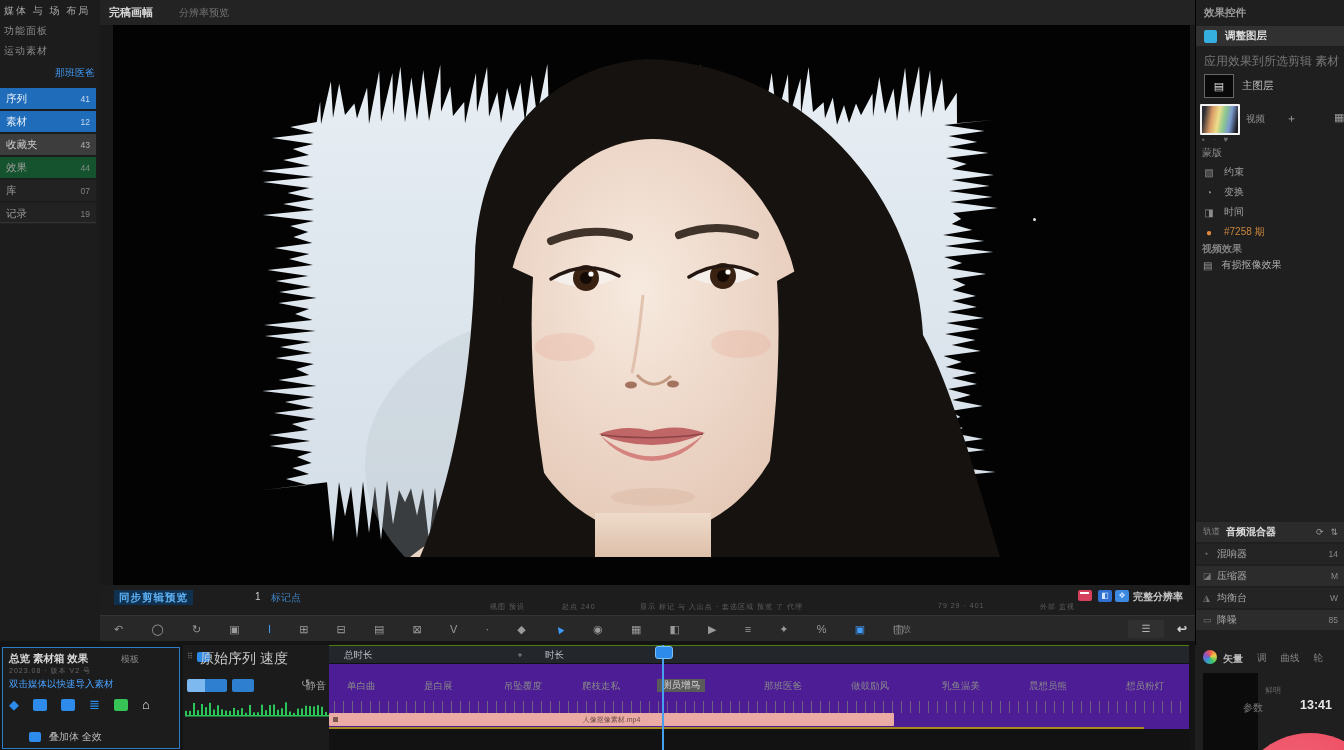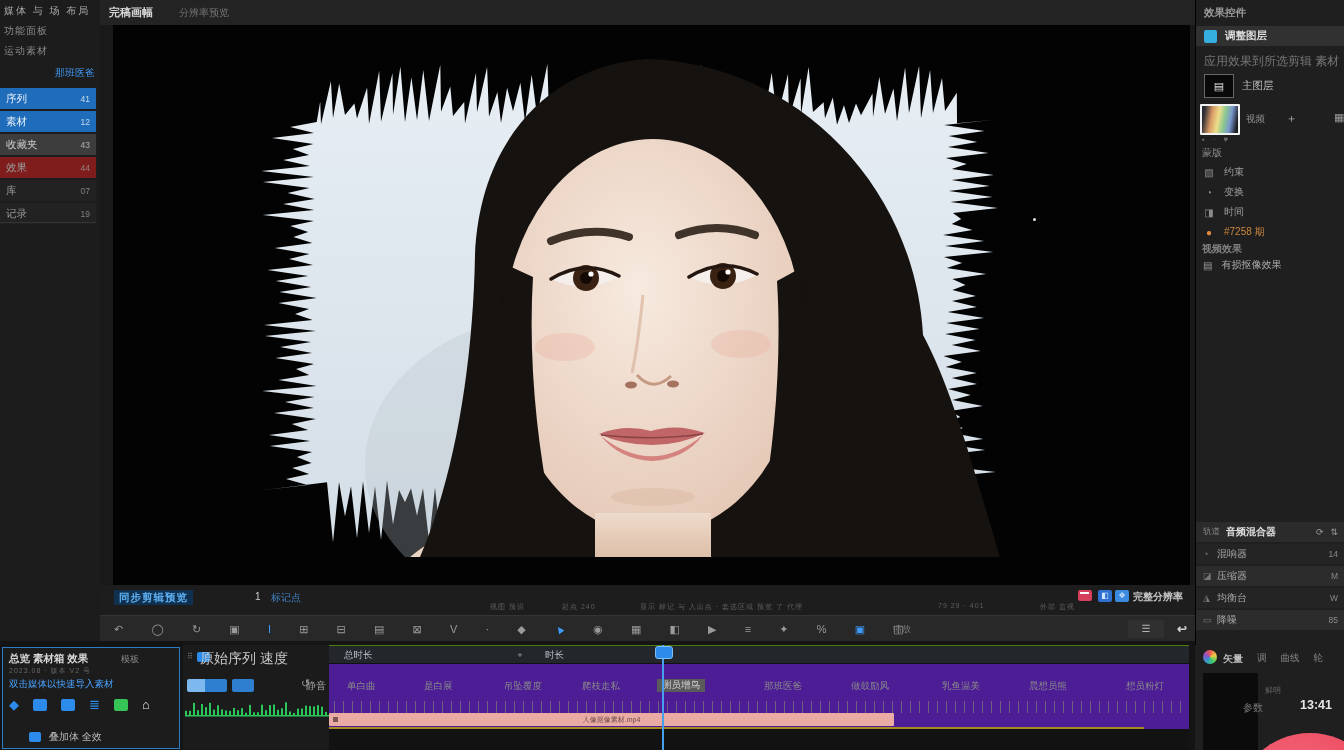--- a/index.html
+++ b/index.html
@@ -10,21 +10,21 @@
   
   #sidebar{left:0;top:0;width:100px;height:641px;background:#1c1c1c;border-right:1px solid #000;}
   .menuline{left:4px;font-size:10px;color:#a9a9a9;letter-spacing:2px;white-space:nowrap;}
   .menuline2{color:#8a8a8a;letter-spacing:1px;}
   #sidebar-link{right:5px;top:66px;font-size:10px;color:#3f96f0;}
   #sidebar-list{left:0;top:88px;width:96px;}
   .srow{display:flex;justify-content:space-between;align-items:center;height:21px;
         padding:0 6px;margin-bottom:2px;font-size:10.5px;color:#999;background:#222;}
   .srow.sel{background:#1f6cba;color:#eaf2fa;}
   .srow.hov{background:#3d3d3d;color:#ccc;}
-  .srow.dim{background:#7f1d1d;text-align:right;}
+  .srow.dim{background:#14532d;text-align:right;}
   .sval{font-size:8.5px;opacity:.8;}
   #sidebar-divider{left:0;top:222px;width:96px;height:1px;background:#333;}
   
   #main-top{left:100px;top:0;width:1095px;height:25px;background:#232323;display:flex;align-items:center;}
   #tab-active{margin-left:9px;font-size:11px;font-weight:bold;color:#d6d6d6;}
   #tab-inactive{margin-left:26px;font-size:10px;color:#757575;text-align:right;}
   #monitor{left:100px;top:25px;width:1095px;height:560px;background:#191919;}
   #screen{left:13px;top:0;width:1077px;height:560px;background:#030303;overflow:hidden;}
   #photo{left:142px;top:20px;}
   #speck{left:920px;top:193px;width:3px;height:3px;border-radius:50%;background:#dfe6ec;}

